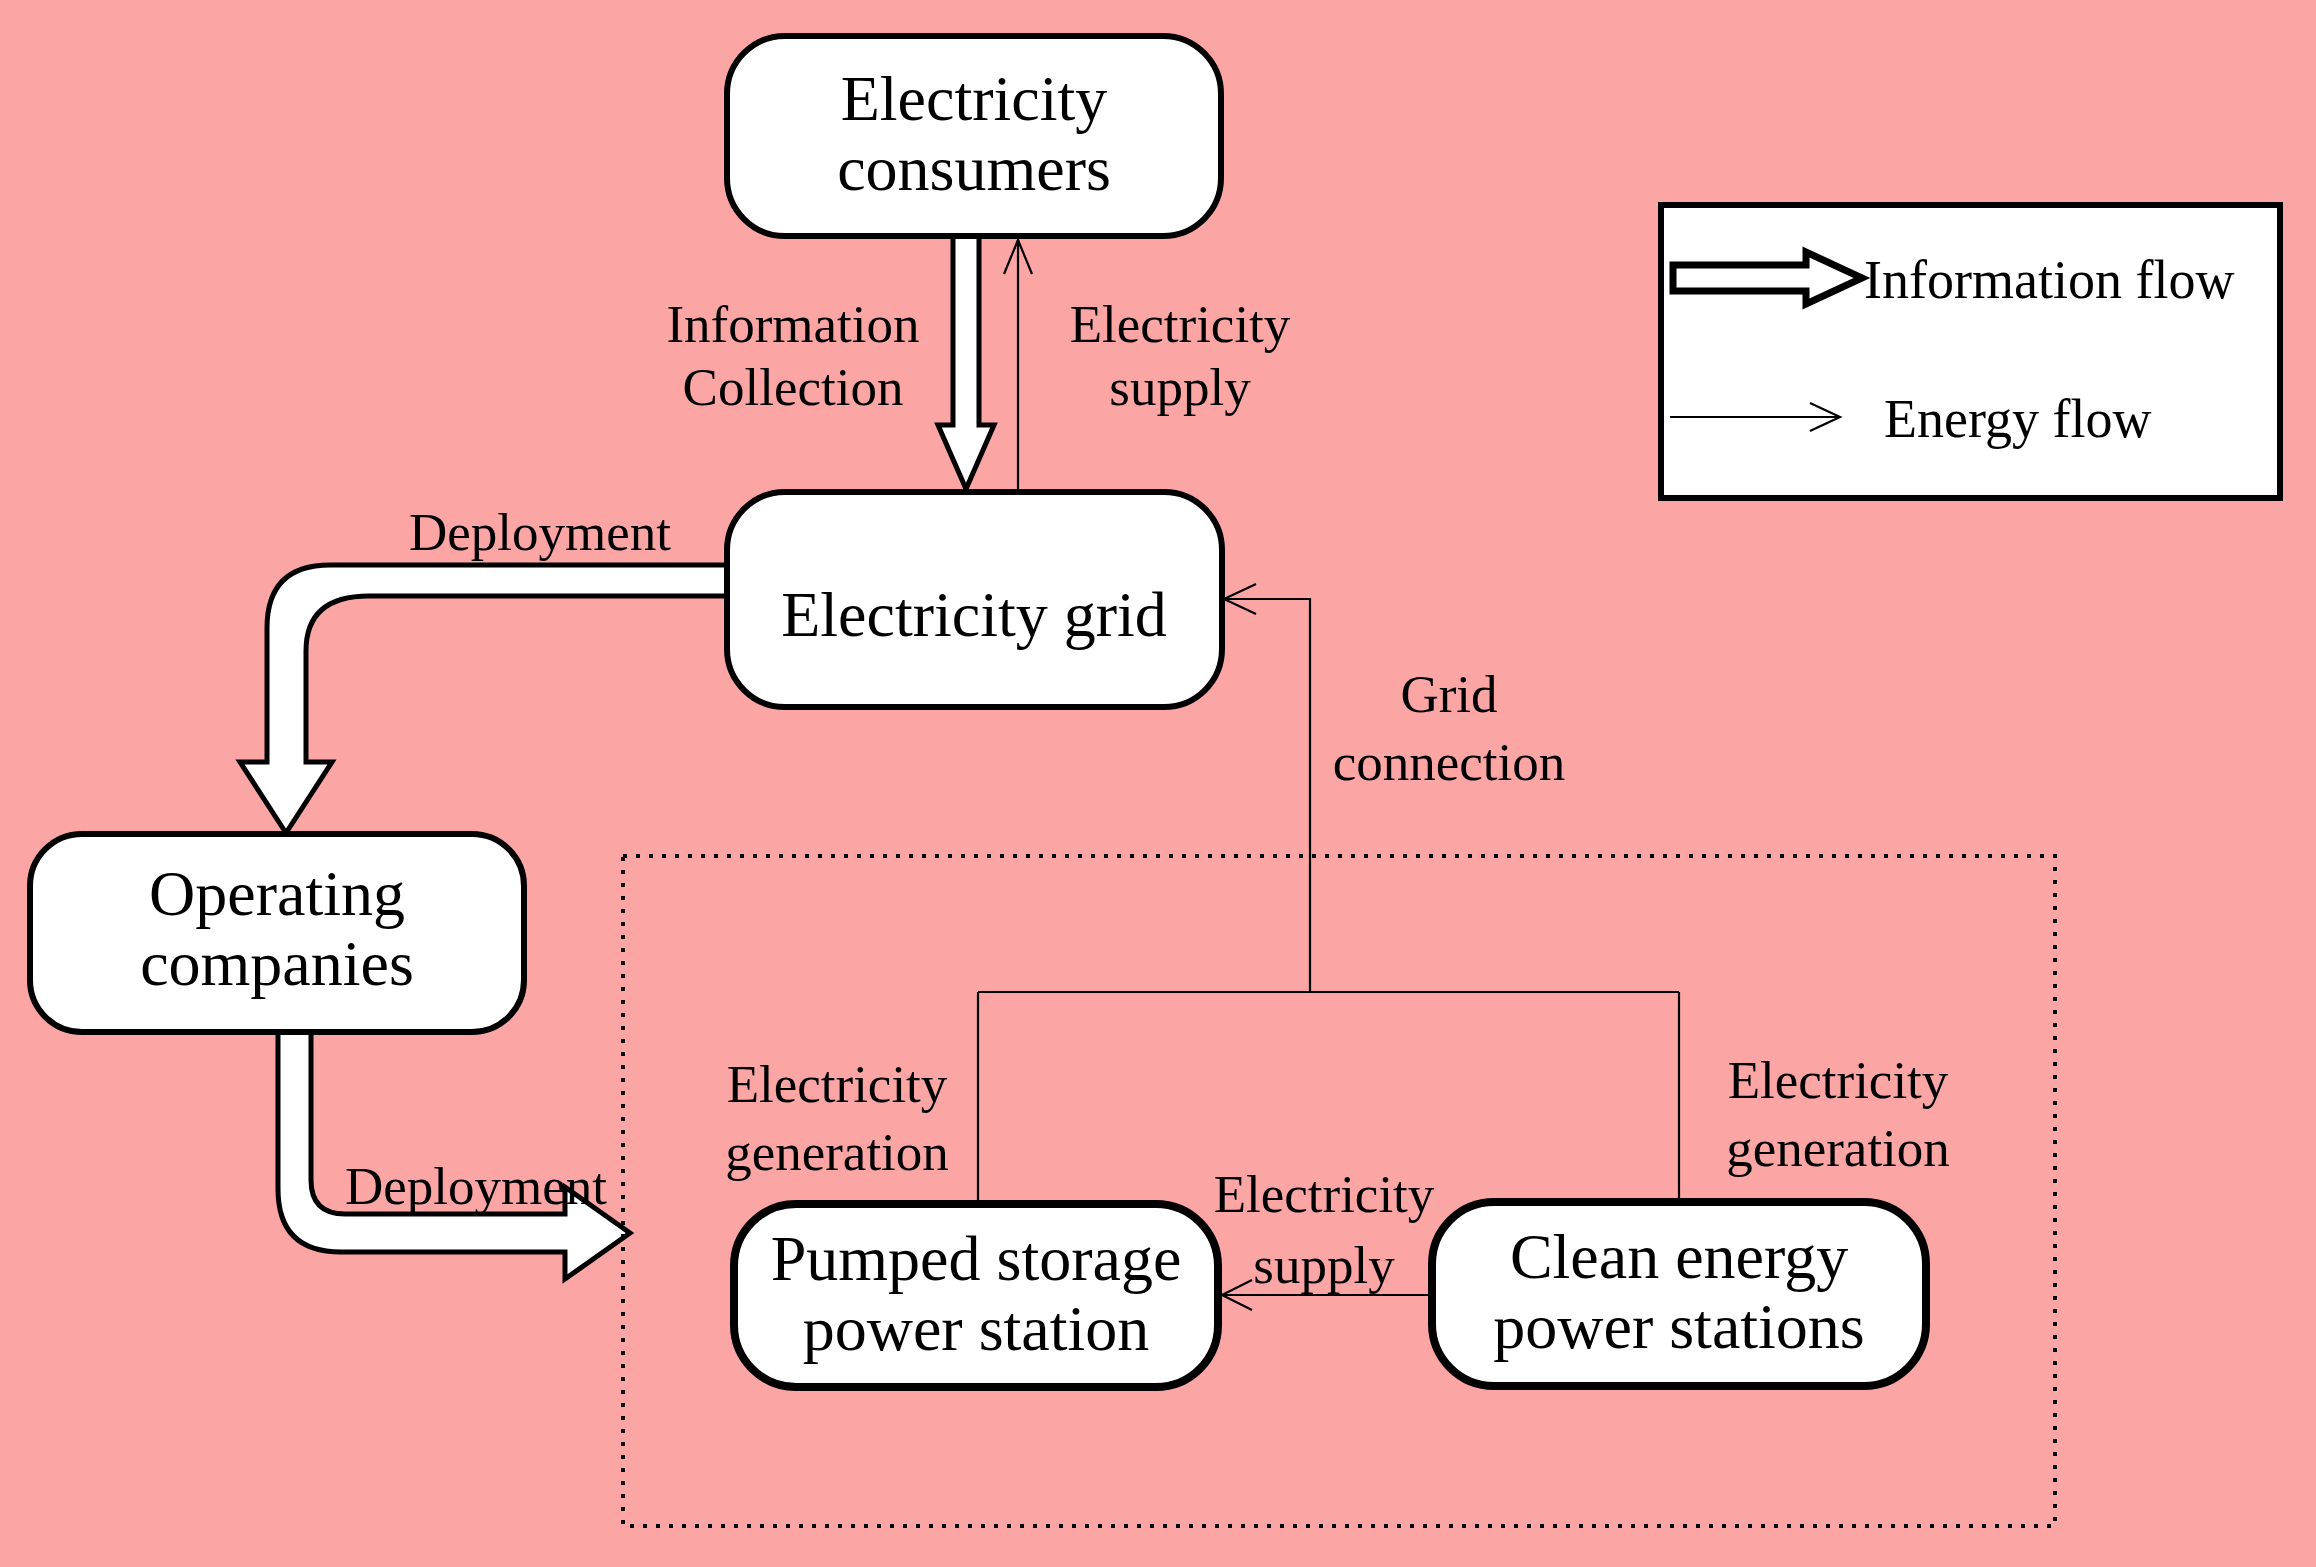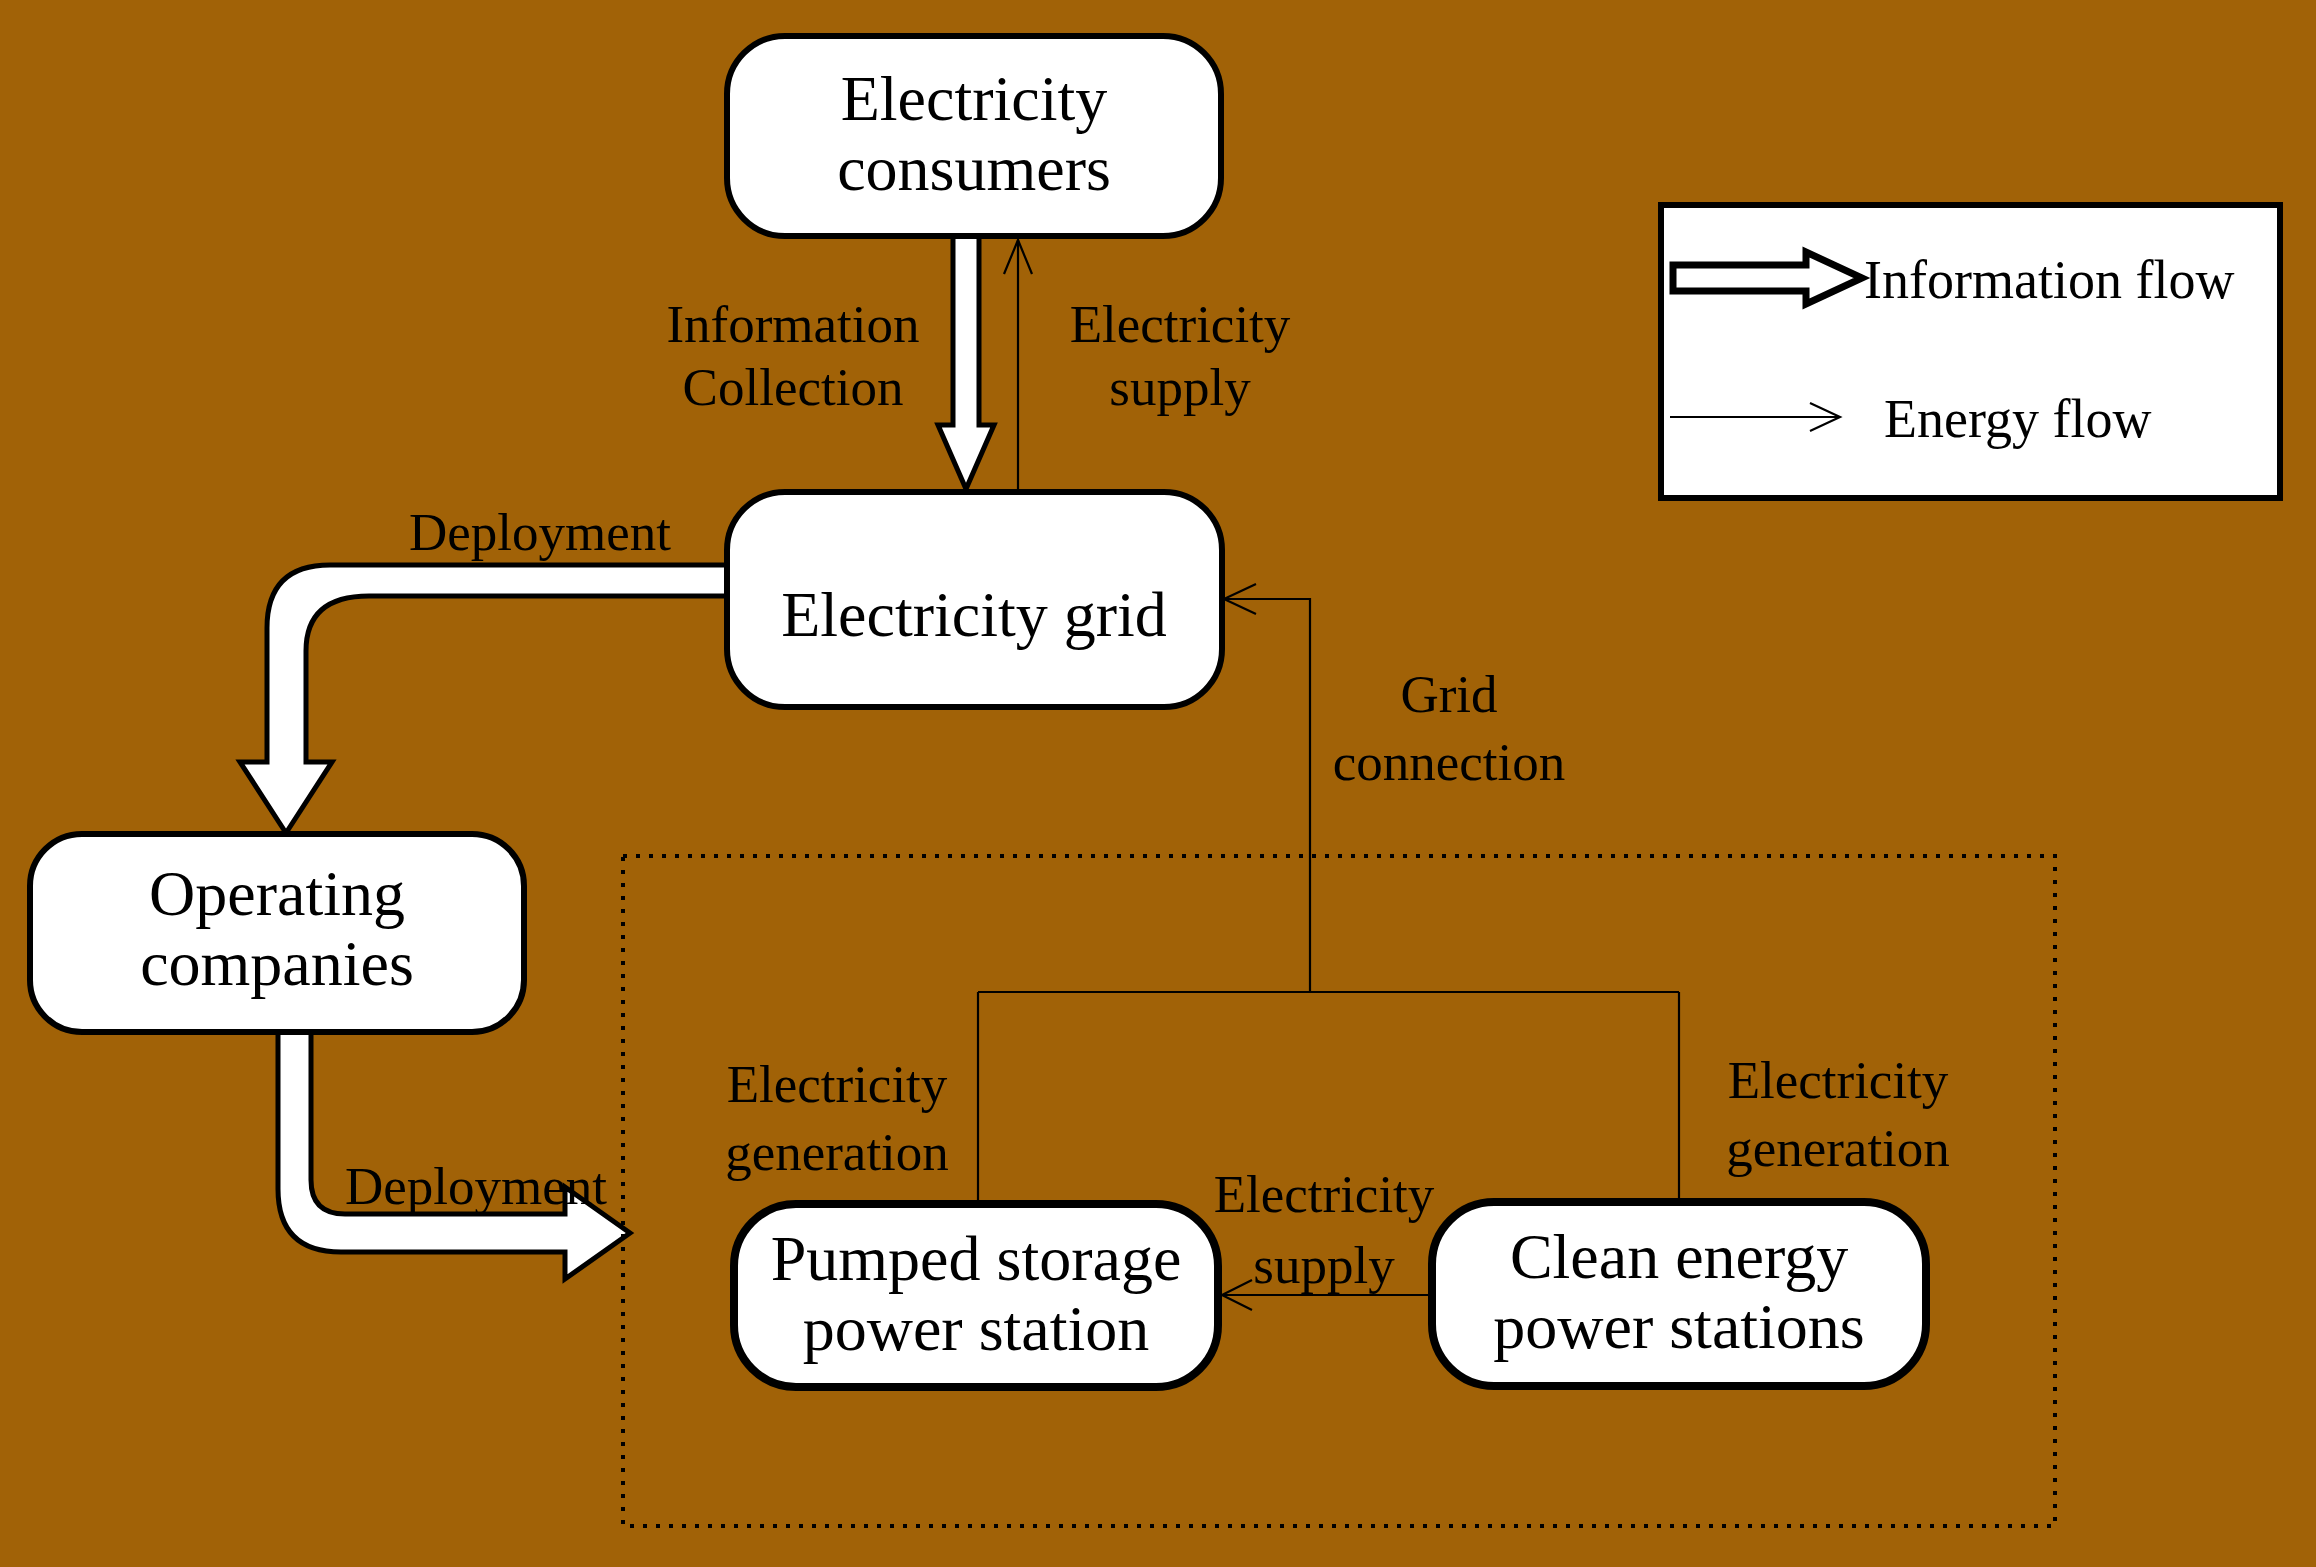--- a/index.html
+++ b/index.html
@@ -3,21 +3,21 @@
 <meta charset="utf-8">
 <style>
   html, body {
     margin: 0;
     padding: 0;
     background: #ffffff;
   }
   .stage {
     width: 2316px;
     height: 1567px;
-    background: #a16207;
+    background: #fca5a5;
     position: relative;
   }
   svg { display: block; }
   .node-box {
     fill: #ffffff;
     stroke: #000000;
     stroke-width: 6;
   }
   .node-box.thick { stroke-width: 8; }
   .legend-box {

